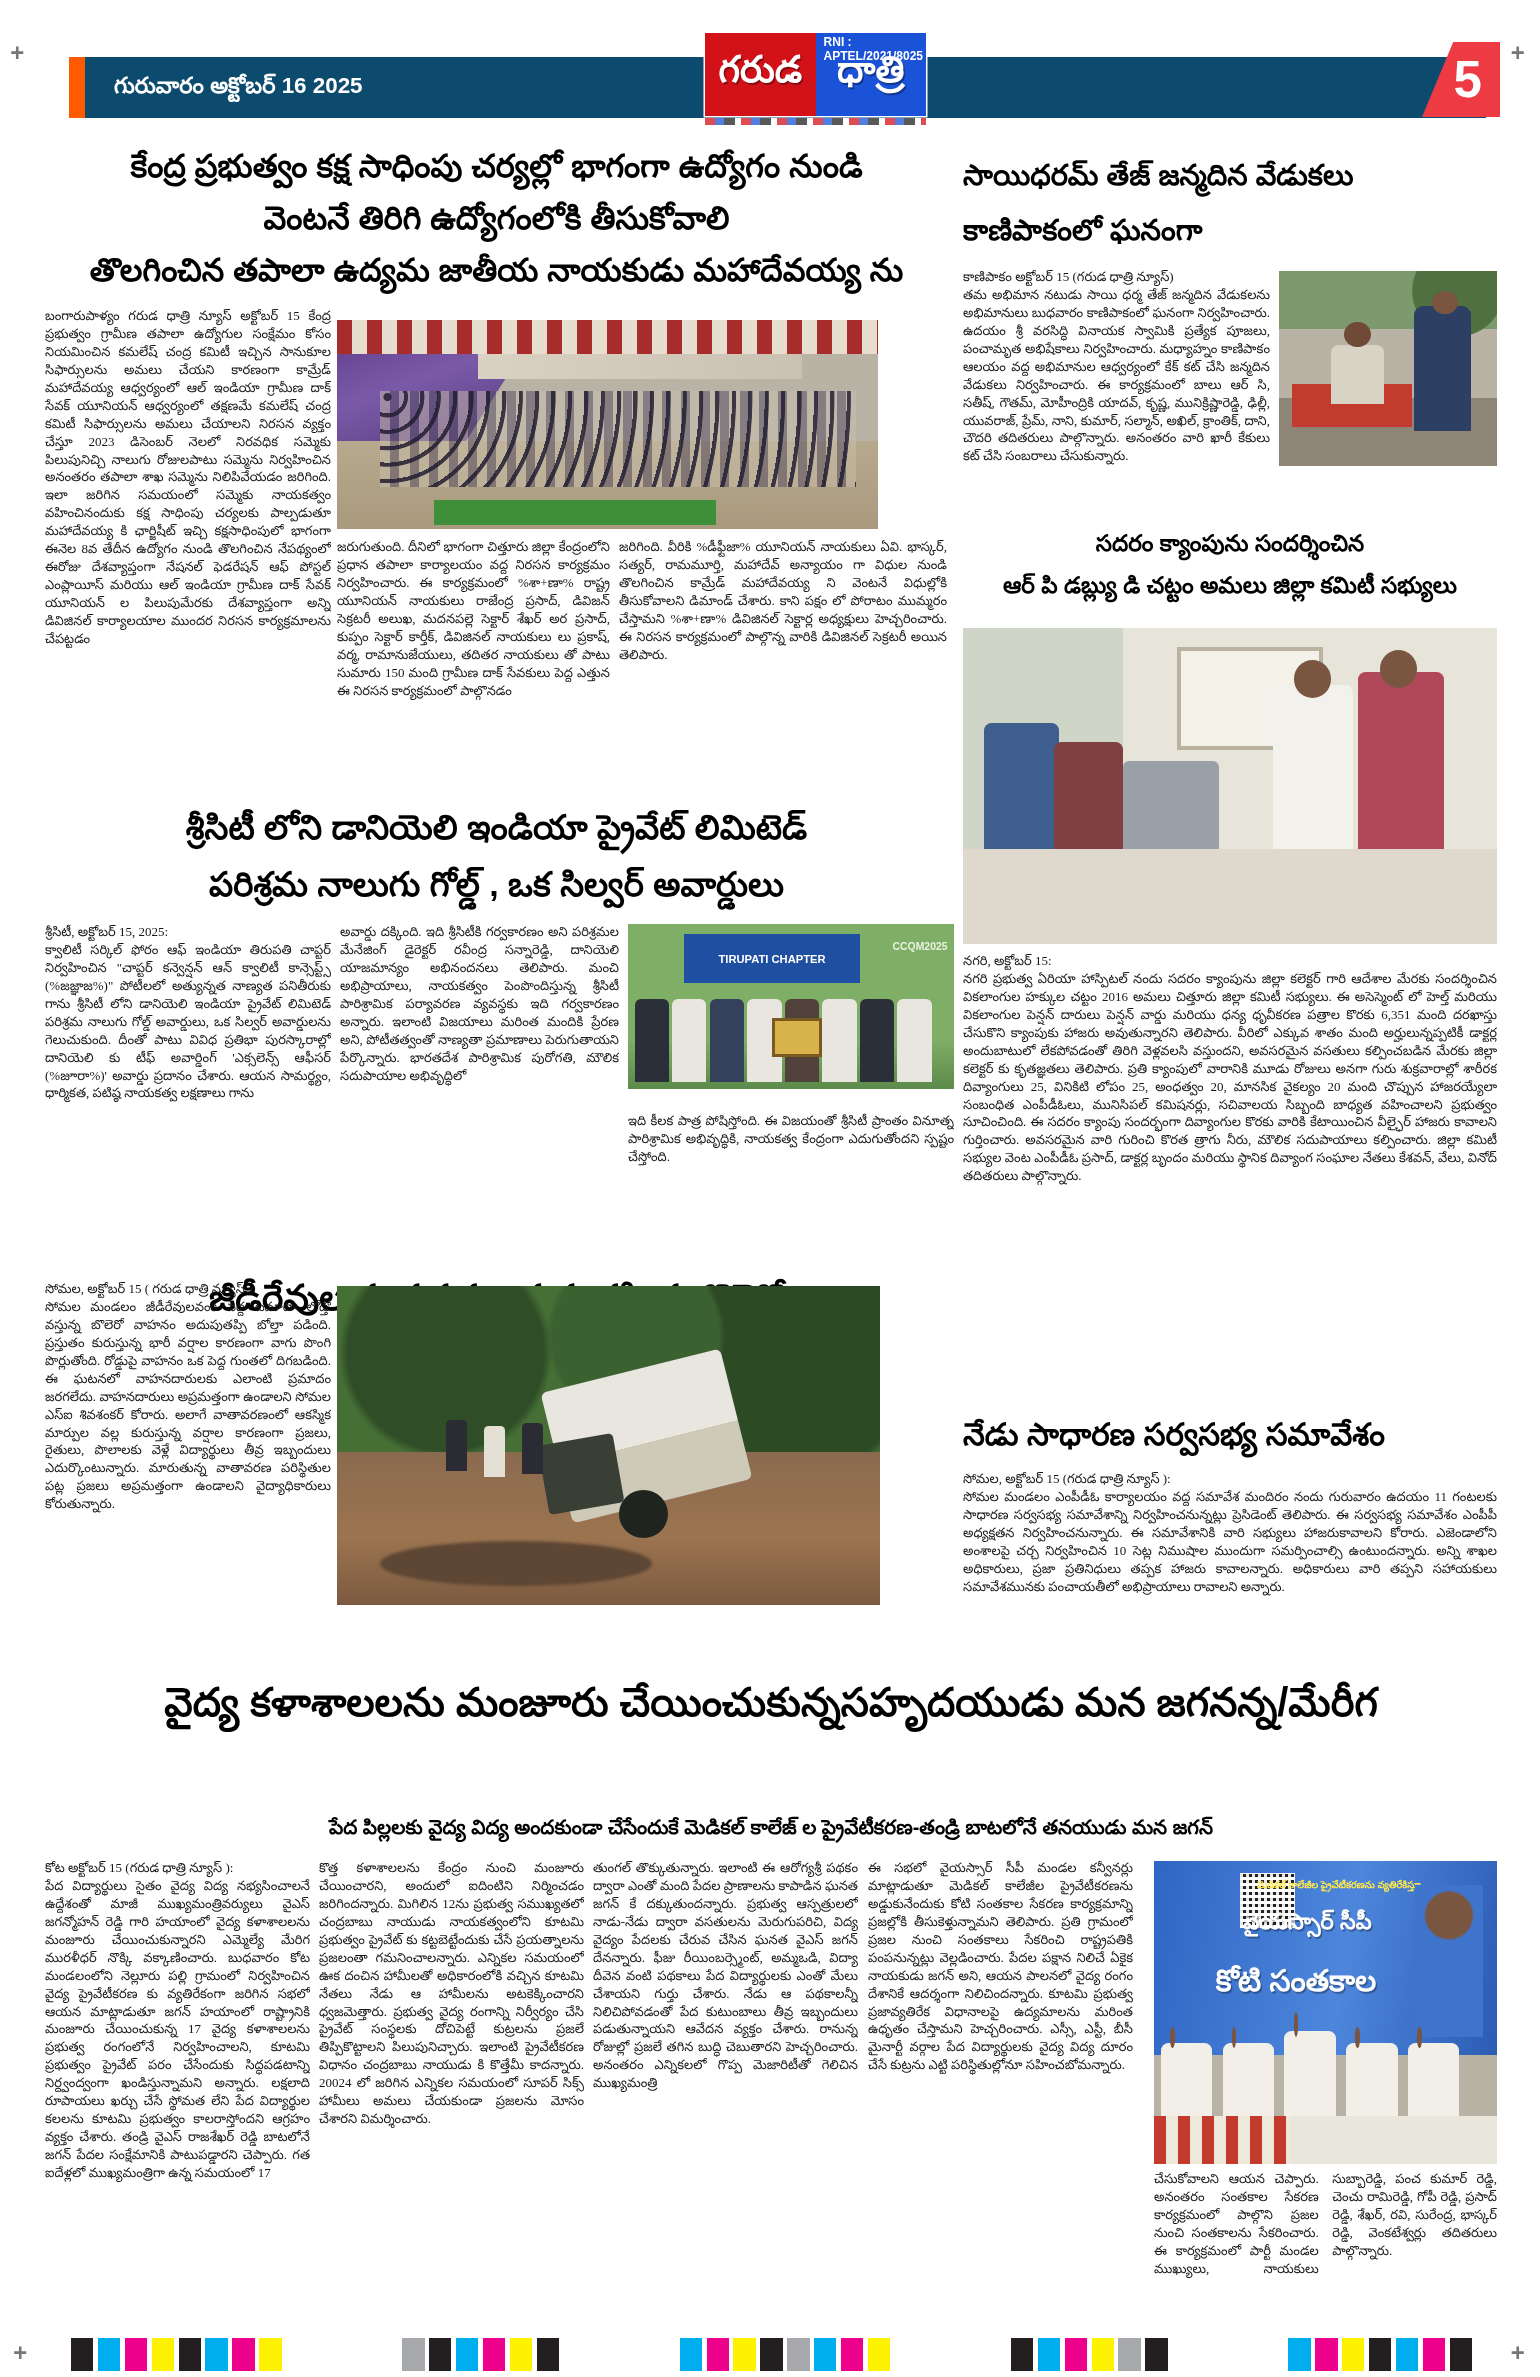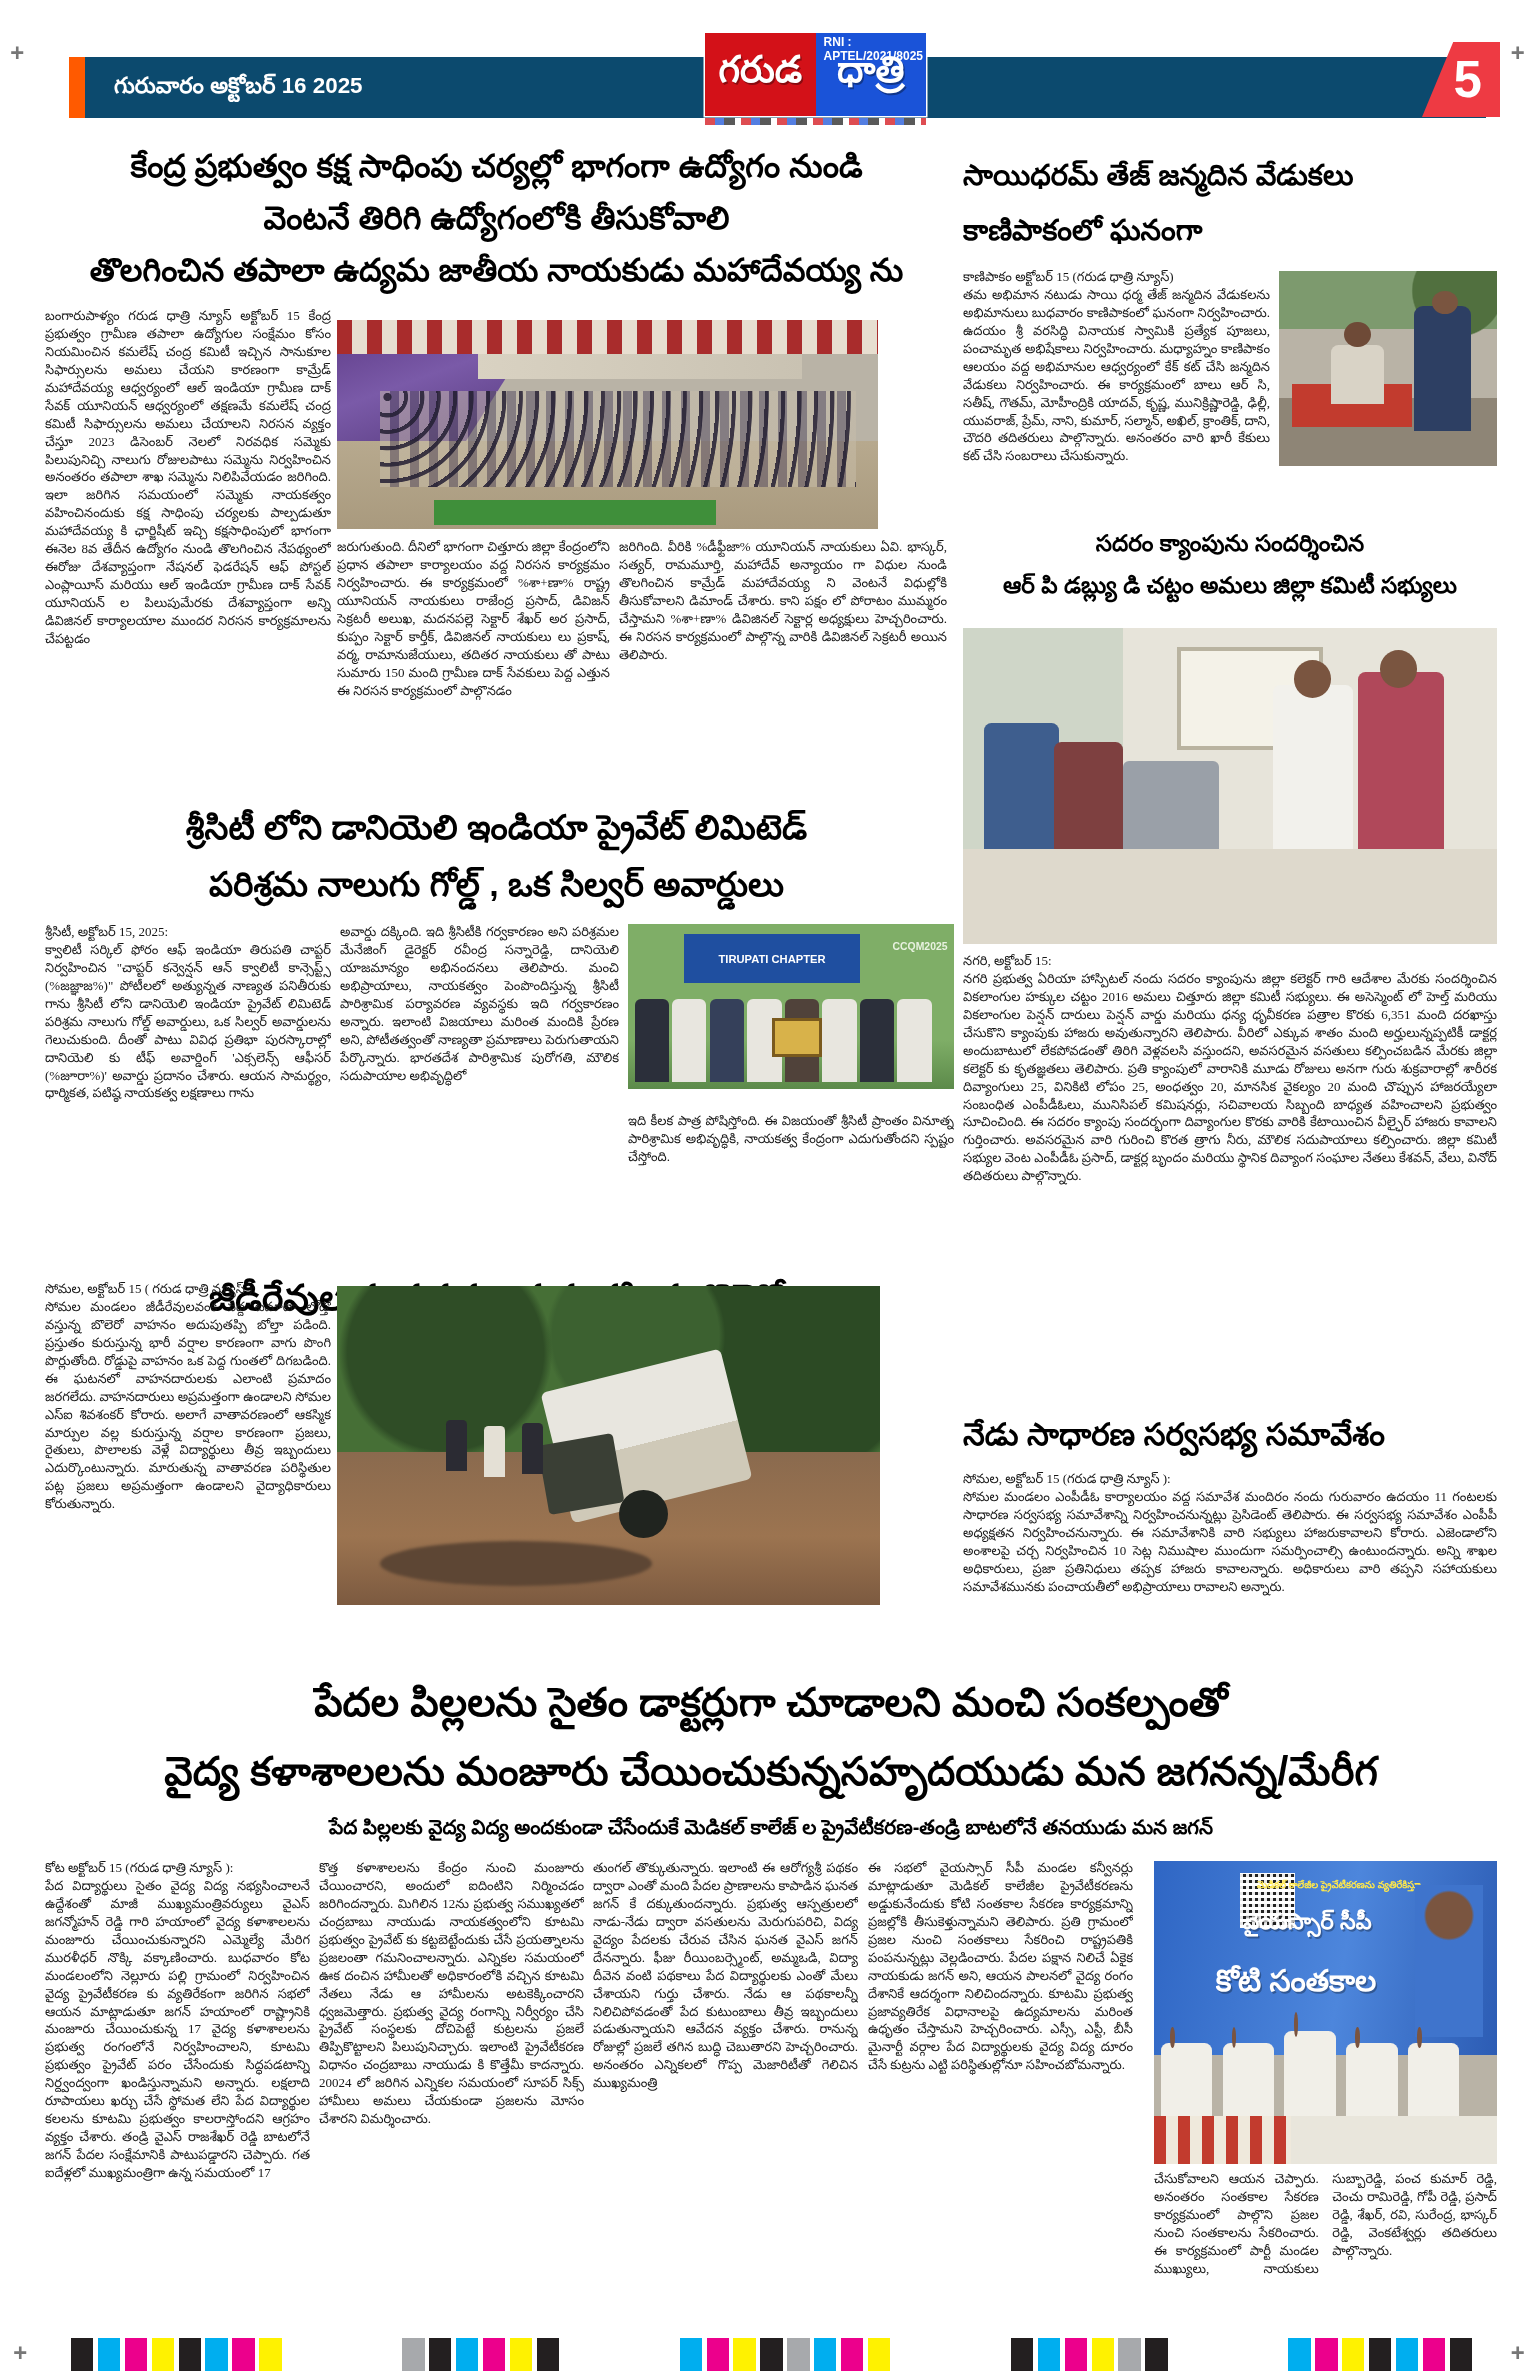--- a/index.html
+++ b/index.html
@@ -233,21 +233,20 @@
     <div class="abs p4-man" style="left:34%;top:43%;"></div>
   </div>
 
   <div class="abs headline hl-left" style="left:963px;top:1411px;width:534px;font-size:31px;line-height:48px;text-align:left;">
     <div>నేడు సాధారణ సర్వసభ్య సమావేశం</div>
   </div>
   <div class="abs body-text" style="left:963px;top:1470px;width:534px;height:191px;">సోమల, అక్టోబర్ 15 (గరుడ ధాత్రి న్యూస్ ):
 సోమల మండలం ఎంపీడీఓ కార్యాలయం వద్ద సమావేశ మందిరం నందు గురువారం ఉదయం 11 గంటలకు సాధారణ సర్వసభ్య సమావేశాన్ని నిర్వహించనున్నట్లు ప్రెసిడెంట్ తెలిపారు. ఈ సర్వసభ్య సమావేశం ఎంపీపీ అధ్యక్షతన నిర్వహించనున్నారు. ఈ సమావేశానికి వారి సభ్యులు హాజరుకావాలని కోరారు. ఎజెండాలోని అంశాలపై చర్చ నిర్వహించిన 10 సెట్ల నిముషాల ముందుగా సమర్పించాల్సి ఉంటుందన్నారు. అన్ని శాఖల అధికారులు, ప్రజా ప్రతినిధులు తప్పక హాజరు కావాలన్నారు. అధికారులు వారి తప్పని సహాయకులు సమావేశమునకు పంచాయతీలో అభిప్రాయాలు రావాలని అన్నారు.</div>
 
   <div class="abs headline" style="left:45px;top:1668px;width:1452px;font-size:40px;line-height:69px;">
-    <div>పేదల పిల్లలను సైతం డాక్టర్లుగా చూడాలని మంచి సంకల్పంతో</div>
     <div>వైద్య కళాశాలలను మంజూరు చేయించుకున్నసహృదయుడు మన జగనన్న/మేరీగ</div>
   </div>
   <div class="abs headline" style="left:179px;top:1811px;width:1184px;font-size:20px;line-height:33px;">
     <div>పేద పిల్లలకు వైద్య విద్య అందకుండా చేసేందుకే మెడికల్ కాలేజ్ ల ప్రైవేటీకరణ-తండ్రి బాటలోనే తనయుడు మన జగన్</div>
   </div>
   <div class="abs body-text" style="left:45px;top:1859px;width:265px;height:467px;">కోట అక్టోబర్ 15 (గరుడ ధాత్రి న్యూస్ ):
 పేద విద్యార్థులు సైతం వైద్య విద్య నభ్యసించాలనే ఉద్దేశంతో మాజీ ముఖ్యమంత్రివర్యులు వైఎస్ జగన్మోహన్ రెడ్డి గారి హయాంలో వైద్య కళాశాలలను మంజూరు చేయించుకున్నారని ఎమ్మెల్యే మేరిగ మురళీధర్ నొక్కి వక్కాణించారు. బుధవారం కోట మండలంలోని నెల్లూరు పల్లి గ్రామంలో నిర్వహించిన వైద్య ప్రైవేటీకరణ కు వ్యతిరేకంగా జరిగిన సభలో ఆయన మాట్లాడుతూ జగన్ హయాంలో రాష్ట్రానికి మంజూరు చేయించుకున్న 17 వైద్య కళాశాలలను ప్రభుత్వ రంగంలోనే నిర్వహించాలని, కూటమి ప్రభుత్వం ప్రైవేట్ పరం చేసేందుకు సిద్ధపడటాన్ని నిర్ద్వంద్వంగా ఖండిస్తున్నామని అన్నారు. లక్షలాది రూపాయలు ఖర్చు చేసే స్థోమత లేని పేద విద్యార్థుల కలలను కూటమి ప్రభుత్వం కాలరాస్తోందని ఆగ్రహం వ్యక్తం చేశారు. తండ్రి వైఎస్ రాజశేఖర్ రెడ్డి బాటలోనే జగన్ పేదల సంక్షేమానికి పాటుపడ్డారని చెప్పారు. గత ఐదేళ్లలో ముఖ్యమంత్రిగా ఉన్న సమయంలో 17</div>
   <div class="abs body-text" style="left:319px;top:1859px;width:265px;height:467px;">కొత్త కళాశాలలను కేంద్రం నుంచి మంజూరు చేయించారని, అందులో ఐదింటిని నిర్మించడం జరిగిందన్నారు. మిగిలిన 12ను ప్రభుత్వ సముఖ్యతలో చంద్రబాబు నాయుడు నాయకత్వంలోని కూటమి ప్రభుత్వం ప్రైవేట్ కు కట్టబెట్టేందుకు చేసే ప్రయత్నాలను ప్రజలంతా గమనించాలన్నారు. ఎన్నికల సమయంలో ఊక దంచిన హామీలతో అధికారంలోకి వచ్చిన కూటమి నేతలు నేడు ఆ హామీలను అటకెక్కించారని ధ్వజమెత్తారు. ప్రభుత్వ వైద్య రంగాన్ని నిర్వీర్యం చేసి ప్రైవేట్ సంస్థలకు దోచిపెట్టే కుట్రలను ప్రజలే తిప్పికొట్టాలని పిలుపునిచ్చారు. ఇలాంటి ప్రైవేటీకరణ విధానం చంద్రబాబు నాయుడు కి కొత్తేమీ కాదన్నారు. 20024 లో జరిగిన ఎన్నికల సమయంలో సూపర్ సిక్స్ హామీలు అమలు చేయకుండా ప్రజలను మోసం చేశారని విమర్శించారు.</div>
   <div class="abs body-text" style="left:593px;top:1859px;width:265px;height:467px;">తుంగల్ తొక్కుతున్నారు. ఇలాంటి ఈ ఆరోగ్యశ్రీ పథకం ద్వారా ఎంతో మంది పేదల ప్రాణాలను కాపాడిన ఘనత జగన్ కే దక్కుతుందన్నారు. ప్రభుత్వ ఆస్పత్రులలో నాడు-నేడు ద్వారా వసతులను మెరుగుపరిచి, విద్య వైద్యం పేదలకు చేరువ చేసిన ఘనత వైఎస్ జగన్ దేనన్నారు. ఫీజు రీయింబర్స్మెంట్, అమ్మఒడి, విద్యా దీవెన వంటి పథకాలు పేద విద్యార్థులకు ఎంతో మేలు చేశాయని గుర్తు చేశారు. నేడు ఆ పథకాలన్నీ నిలిచిపోవడంతో పేద కుటుంబాలు తీవ్ర ఇబ్బందులు పడుతున్నాయని ఆవేదన వ్యక్తం చేశారు. రానున్న రోజుల్లో ప్రజలే తగిన బుద్ధి చెబుతారని హెచ్చరించారు. అనంతరం ఎన్నికలలో గొప్ప మెజారిటీతో గెలిచిన ముఖ్యమంత్రి</div>
   <div class="abs body-text" style="left:868px;top:1859px;width:265px;height:467px;">ఈ సభలో వైయస్సార్ సీపీ మండల కన్వీనర్లు మాట్లాడుతూ మెడికల్ కాలేజీల ప్రైవేటీకరణను అడ్డుకునేందుకు కోటి సంతకాల సేకరణ కార్యక్రమాన్ని ప్రజల్లోకి తీసుకెళ్తున్నామని తెలిపారు. ప్రతి గ్రామంలో ప్రజల నుంచి సంతకాలు సేకరించి రాష్ట్రపతికి పంపనున్నట్లు వెల్లడించారు. పేదల పక్షాన నిలిచే ఏకైక నాయకుడు జగన్ అని, ఆయన పాలనలో వైద్య రంగం దేశానికే ఆదర్శంగా నిలిచిందన్నారు. కూటమి ప్రభుత్వ ప్రజావ్యతిరేక విధానాలపై ఉద్యమాలను మరింత ఉధృతం చేస్తామని హెచ్చరించారు. ఎస్సీ, ఎస్టీ, బీసీ మైనార్టీ వర్గాల పేద విద్యార్థులకు వైద్య విద్య దూరం చేసే కుట్రను ఎట్టి పరిస్థితుల్లోనూ సహించబోమన్నారు.</div>

